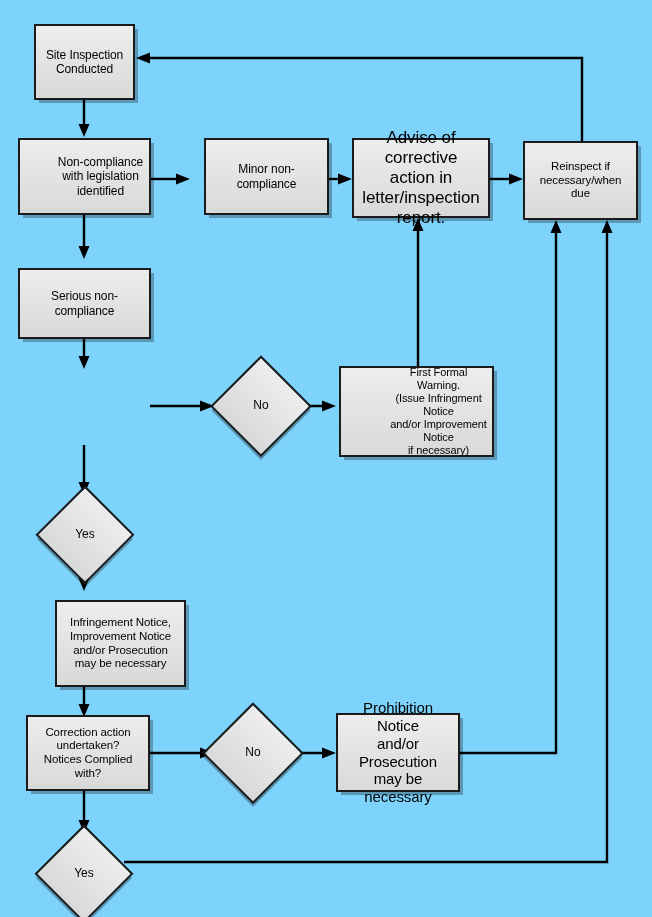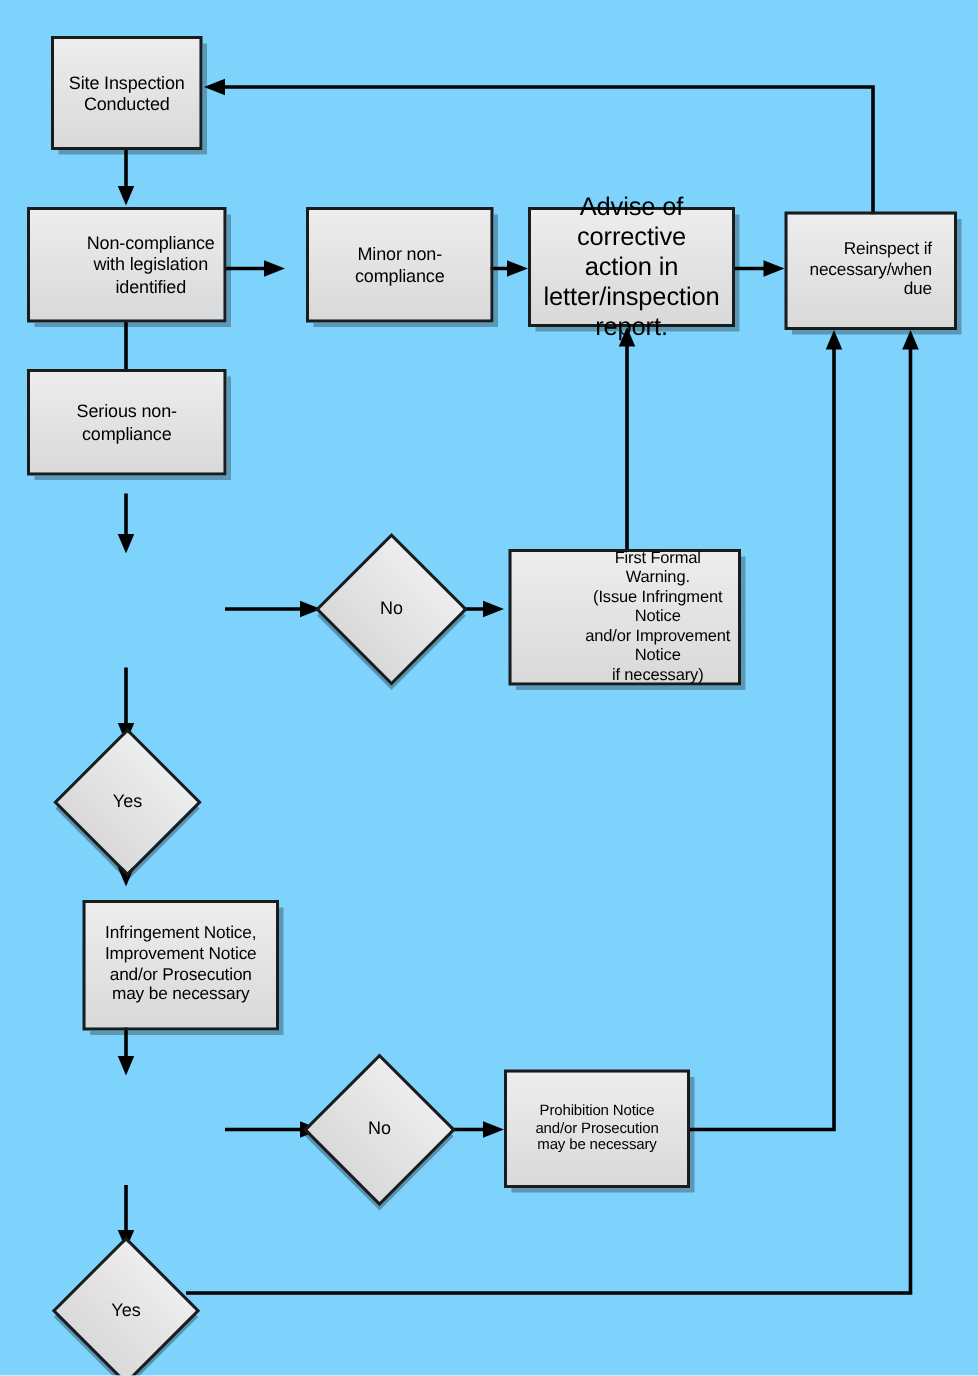--- a/index.html
+++ b/index.html
@@ -186,27 +186,27 @@
 compliance</div>
   </div>
 
   <div class="node box" style="left:352px;top:138px;width:138px;height:80px;">
     <div class="txt" style="font-size:17px;white-space:pre-line;">Advise of corrective
 action in
 letter/inspection
 report.</div>
   </div>
 
-  <div class="node box" style="left:523px;top:141px;width:115px;height:79px;text-align:right;">
+  <div class="node box" style="left:523px;top:141px;width:115px;height:79px;">
     <div class="txt" style="font-size:11.5px;white-space:pre-line;">Reinspect if
 necessary/when
 due</div>
   </div>
 
-  <div class="node box" style="left:18px;top:246px;width:133px;height:71px;justify-content:center;">
+  <div class="node box" style="left:18px;top:268px;width:133px;height:71px;justify-content:center;">
     <div class="txt" style="font-size:12px;white-space:pre-line;">Serious non-
 compliance</div>
   </div>
 
 
   <div class="node diamond" style="left:214px;top:359px;width:94px;height:94px;">
     <div class="dshape"></div>
     <div class="txt" style="font-size:12px;">No</div>
   </div>
 
@@ -222,28 +222,34 @@
     <div class="txt" style="font-size:12px;">Yes</div>
   </div>
 
   <div class="node box" style="left:19px;top:600px;width:131px;height:87px;margin-left:36px;">
     <div class="txt" style="font-size:11.5px;white-space:pre-line;">Infringement Notice,
 Improvement Notice
 and/or Prosecution
 may be necessary</div>
   </div>
 
+  <div class="node box" style="left:26px;top:715px;width:124px;height:76px;">
+    <div class="txt" style="font-size:11.5px;white-space:pre-line;">Correction action
+undertaken?
+Notices Complied
+with?</div>
+  </div>
 
   <div class="node diamond" style="left:206px;top:706px;width:94px;height:94px;">
     <div class="dshape"></div>
     <div class="txt" style="font-size:12px;">No</div>
   </div>
 
   <div class="node box" style="left:336px;top:713px;width:124px;height:79px;">
-    <div class="txt" style="font-size:10px;white-space:pre-line;">Prohibition Notice
+    <div class="txt" style="font-size:15px;white-space:pre-line;">Prohibition Notice
 and/or Prosecution
 may be necessary</div>
   </div>
 
   <div class="node diamond" style="left:38px;top:828px;width:92px;height:92px;">
     <div class="dshape"></div>
     <div class="txt" style="font-size:12px;">Yes</div>
   </div>
 
 </div>

